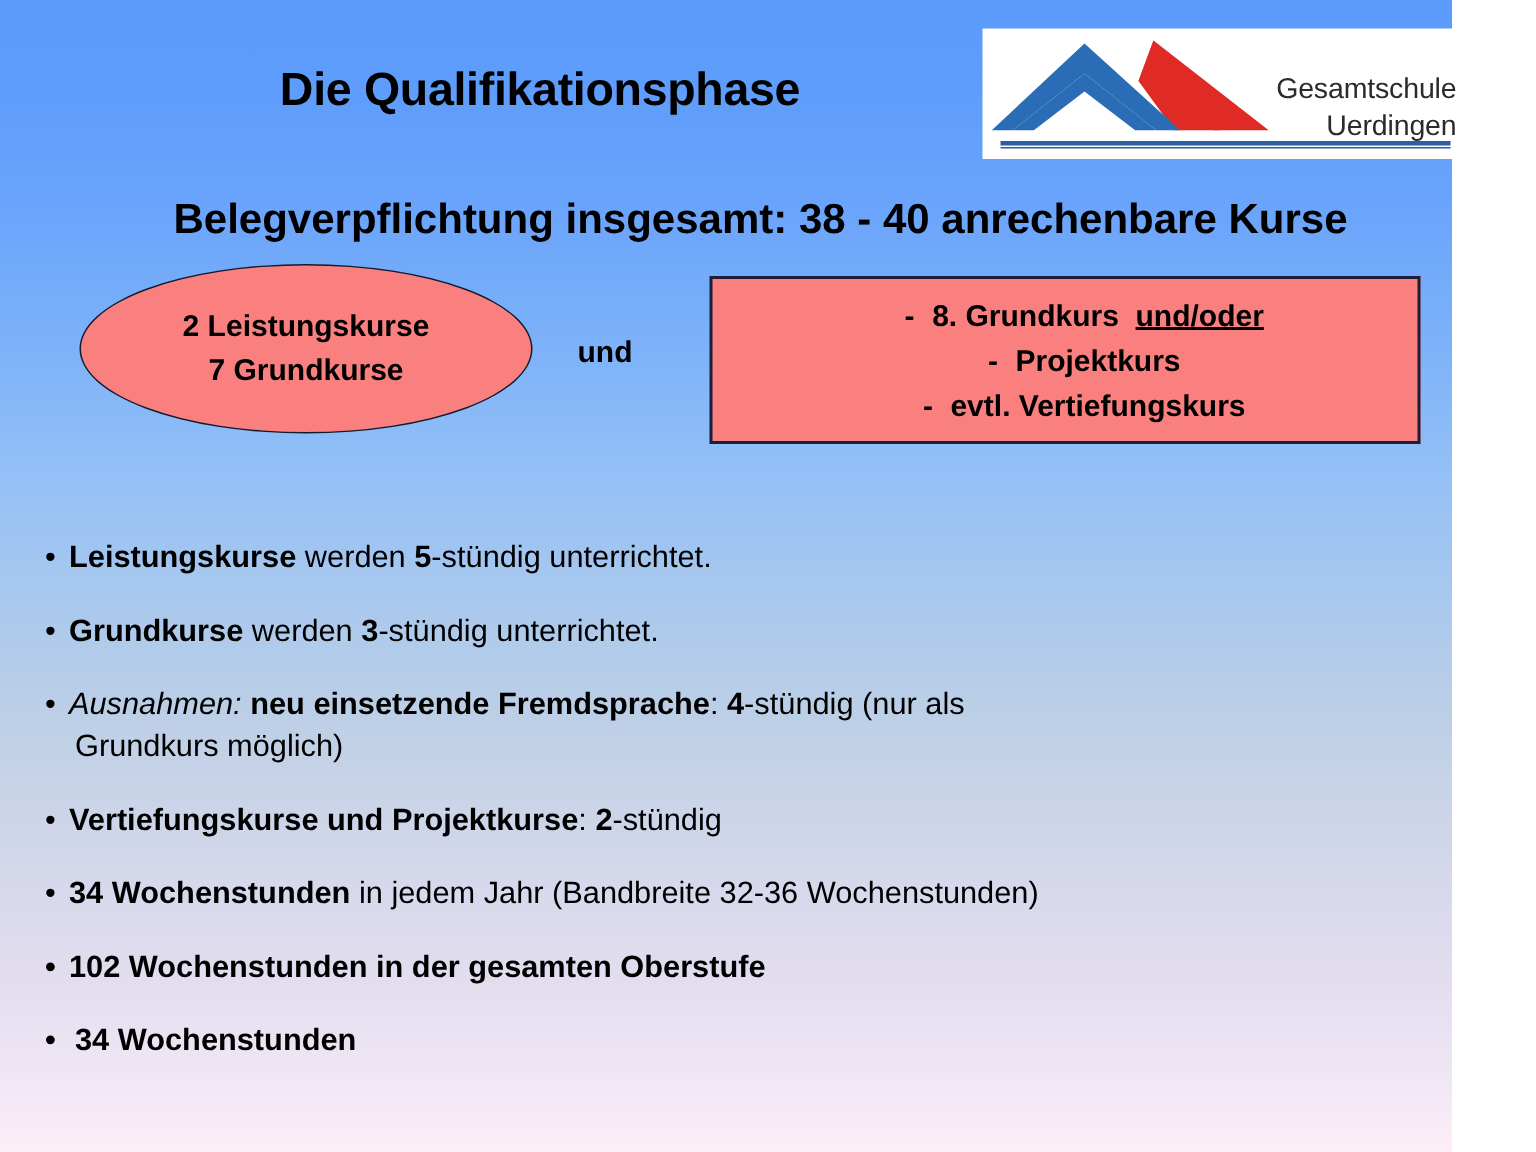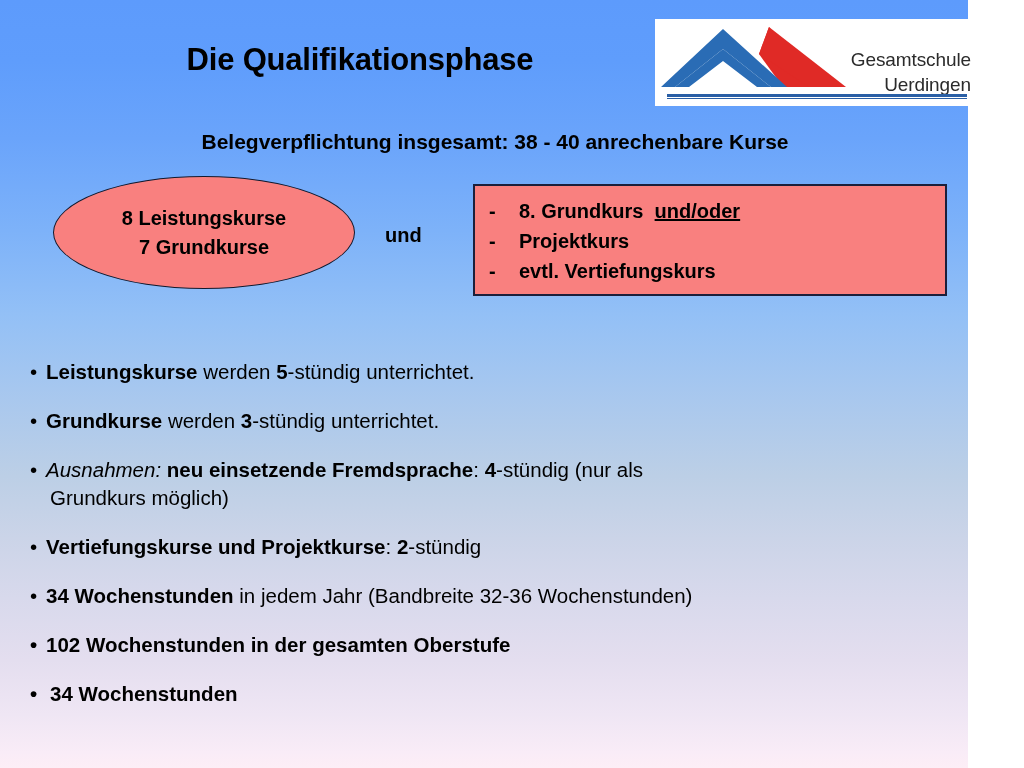--- a/index.html
+++ b/index.html
@@ -94,23 +94,24 @@
     letter-spacing: -0.1px;
   }
 
   
   #subtitle {
     position: absolute;
     left: 0;
     top: 130px;
     width: 990px;
     text-align: center;
-    font-size: 21px;
+    font-size: 28px;
     font-weight: bold;
     white-space: nowrap;
+    padding-left: 12px;
   }
 
   
   #ellipse {
     position: absolute;
     left: 53px;
     top: 176px;
     width: 302px;
     height: 113px;
     border-radius: 50%;
@@ -145,20 +146,21 @@
     background: #f9807f;
     border: 2px solid #1b1f3b;
     box-sizing: border-box;
     padding: 10px 0 0 14px;
   }
   .box-line {
     font-size: 20px;
     font-weight: bold;
     line-height: 30px;
     white-space: nowrap;
+    text-align: center;
   }
   .box-line .dash {
     display: inline-block;
     width: 30px;
   }
   .uline { text-decoration: underline; }
 
   
   #bullets {
     position: absolute;
@@ -204,21 +206,21 @@
     <div id="logo-text">
       <div>Gesamtschule</div>
       <div>Uerdingen</div>
     </div>
     <div id="logo-rule"></div>
   </div>
 
   <div id="subtitle">Belegverpflichtung insgesamt: 38 - 40 anrechenbare Kurse</div>
 
   <div id="ellipse">
-    <span>8 Leistungskurse</span>
+    <span>2 Leistungskurse</span>
     <span>7 Grundkurse</span>
   </div>
 
   <div id="und">und</div>
 
   <div id="redbox">
     <div class="box-line">
       <span class="dash">-</span><span>8. Grundkurs</span>&nbsp;&nbsp;<span class="uline">und/oder</span>
     </div>
     <div class="box-line">

